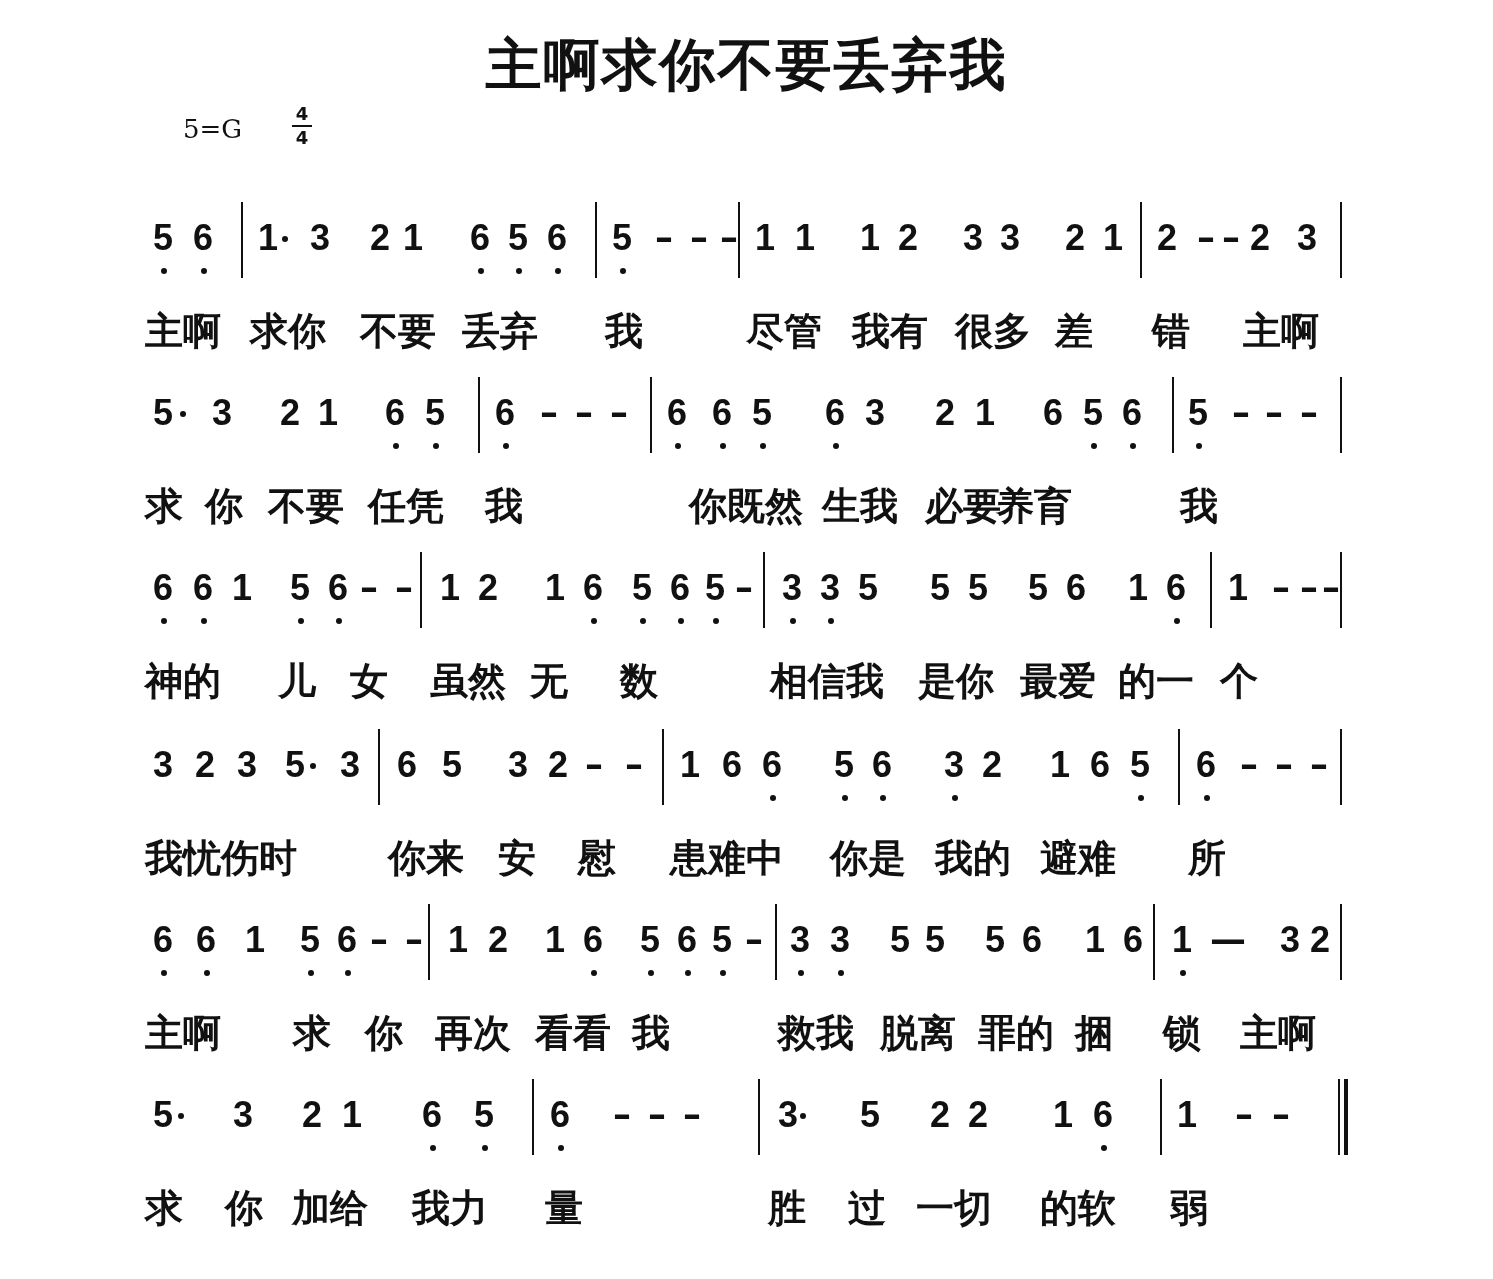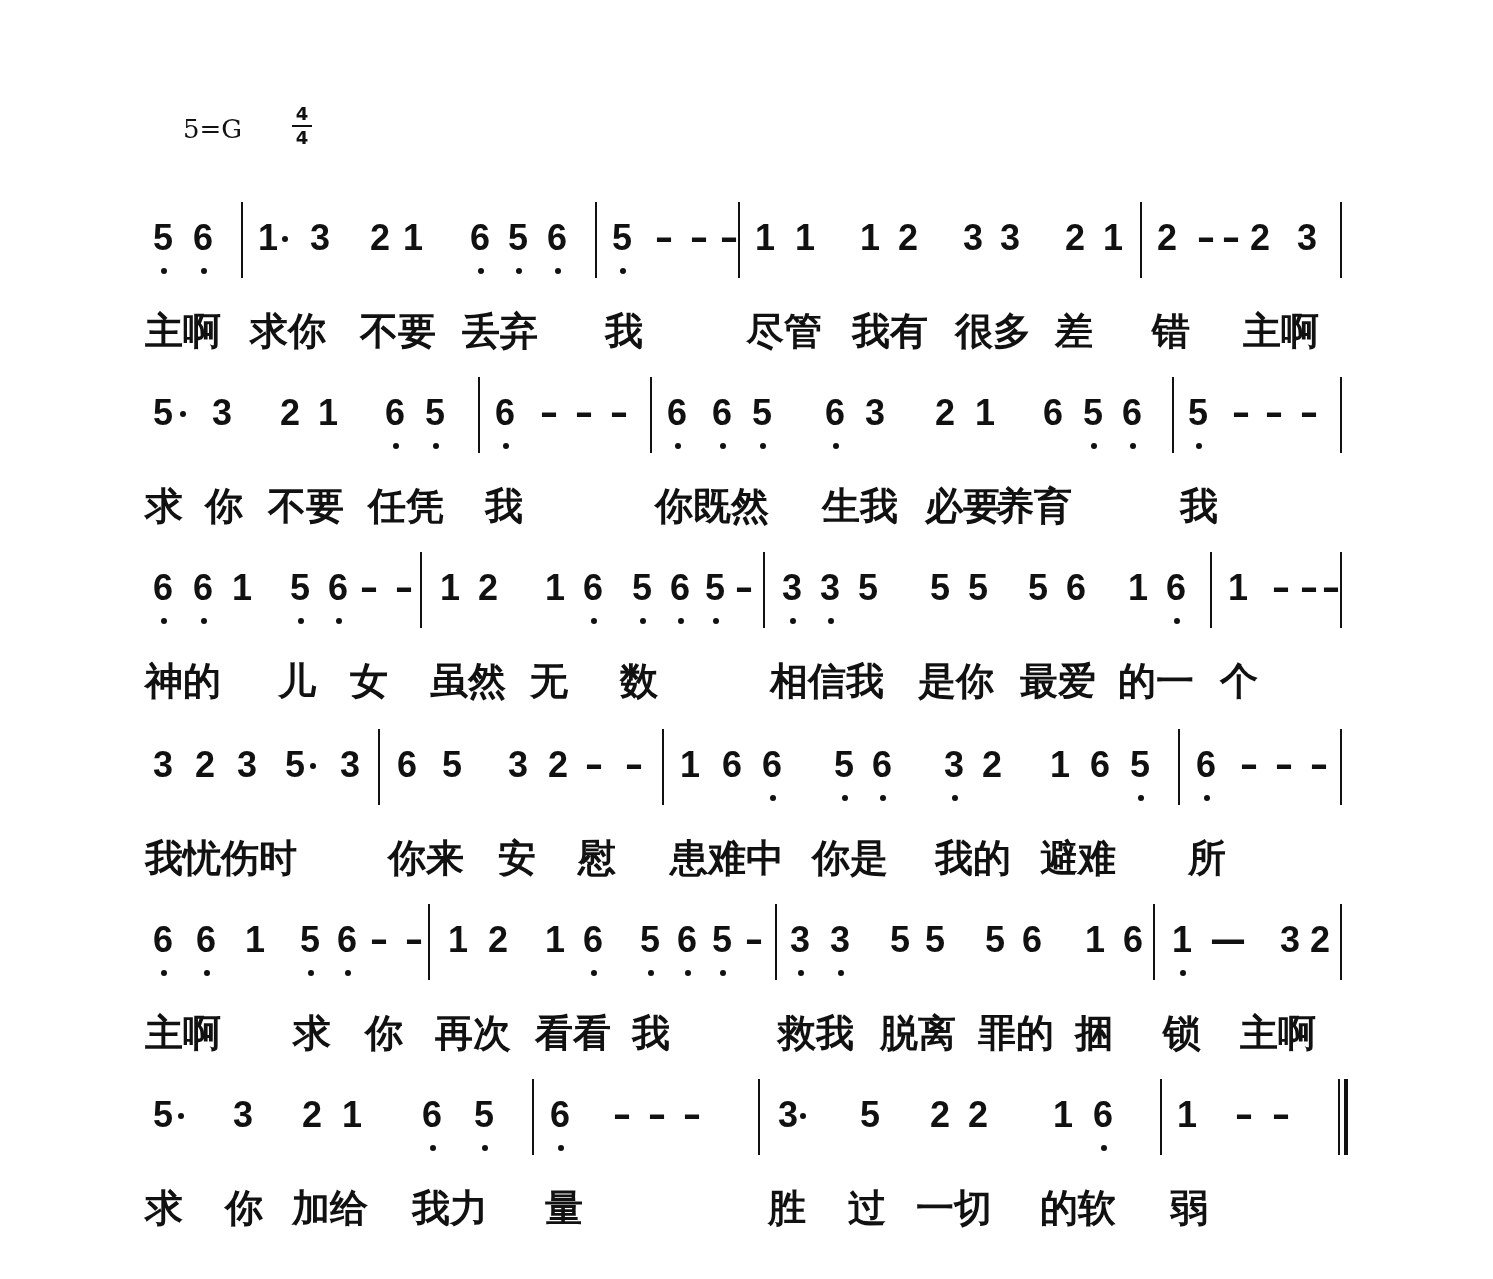--- a/index.html
+++ b/index.html
@@ -13,20 +13,21 @@
   .n{position:absolute;font-size:36px;font-weight:bold;font-family:"Liberation Sans",sans-serif;top:0;line-height:40px;}
   .dotb{position:absolute;width:6px;height:6px;background:#111;border-radius:50%;}
   .barline{position:absolute;width:2px;background:#111;top:-16px;height:76px;}
   .lyr{position:absolute;font-size:38px;font-family:"DejaVu Sans",sans-serif;font-weight:bold;white-space:nowrap;}
   .dash{position:absolute;font-size:36px;font-weight:bold;line-height:40px;top:0;}
 </style>
 </head>
 <body>
 
 <div id="page">
+  <div class="title">主啊求你不要丢弃我</div>
   <div class="key">5=G</div>
   <div class="time">
     <span>4</span>
     <span class="bar"></span>
     <span>4</span>
   </div>
 
   <div id="systems">
       <div class="system" style="top: 218px;">
         <span class="n" style="left: 153px;">5</span>
@@ -120,21 +121,21 @@
         <span class="dash" style="left: 1232px;">–</span>
         <span class="dash" style="left: 1265px;">–</span>
         <span class="dash" style="left: 1300px;">–</span>
         <span class="barline" style="left: 1340px;"></span>
         <div class="lyrics">
           <span class="lyr" style="left: 145px;">求</span>
           <span class="lyr" style="left: 205px;">你</span>
           <span class="lyr" style="left: 268px;">不要</span>
           <span class="lyr" style="left: 368px;">任凭</span>
           <span class="lyr" style="left: 485px;">我</span>
-          <span class="lyr" style="left: 655px; font-family: Liberation Serif, serif;">你既然</span>
+          <span class="lyr" style="left: 689px; font-family: Liberation Serif, serif;">你既然</span>
           <span class="lyr" style="left: 822px;">生我</span>
           <span class="lyr" style="left: 925px;">必要</span>
           <span class="lyr" style="left: 996px;">养育</span>
           <span class="lyr" style="left: 1180px;">我</span>
         </div>
       </div>
       <div class="system" style="top: 568px;">
         <span class="n" style="left: 153px;">6</span>
         <span class="dotb" style="left: 161px; top: 50px;"></span>
         <span class="n" style="left: 193px;">6</span>
@@ -228,21 +229,21 @@
         <span class="dash" style="left: 1240px;">–</span>
         <span class="dash" style="left: 1275px;">–</span>
         <span class="dash" style="left: 1310px;">–</span>
         <span class="barline" style="left: 1340px;"></span>
         <div class="lyrics">
           <span class="lyr" style="left: 145px;">我忧伤时</span>
           <span class="lyr" style="left: 388px;">你来</span>
           <span class="lyr" style="left: 498px;">安</span>
           <span class="lyr" style="left: 578px;">慰</span>
           <span class="lyr" style="left: 670px;">患难中</span>
-          <span class="lyr" style="left: 812px;">你是</span>
+          <span class="lyr" style="left: 830px;">你是</span>
           <span class="lyr" style="left: 935px;">我的</span>
           <span class="lyr" style="left: 1040px;">避难</span>
           <span class="lyr" style="left: 1188px;">所</span>
         </div>
       </div>
       <div class="system" style="top: 920px;">
         <span class="n" style="left: 153px;">6</span>
         <span class="dotb" style="left: 161px; top: 50px;"></span>
         <span class="n" style="left: 196px;">6</span>
         <span class="dotb" style="left: 204px; top: 50px;"></span>

